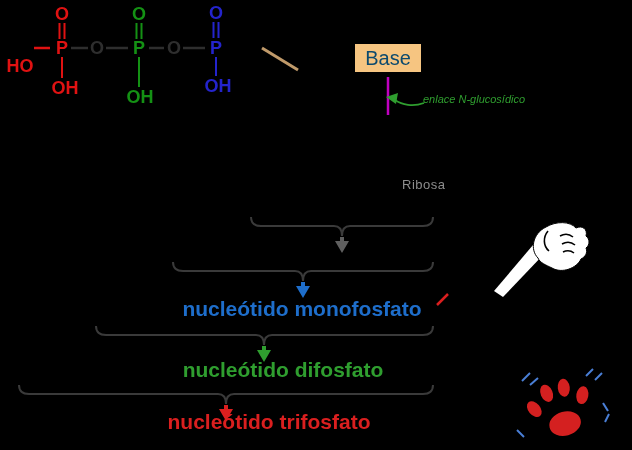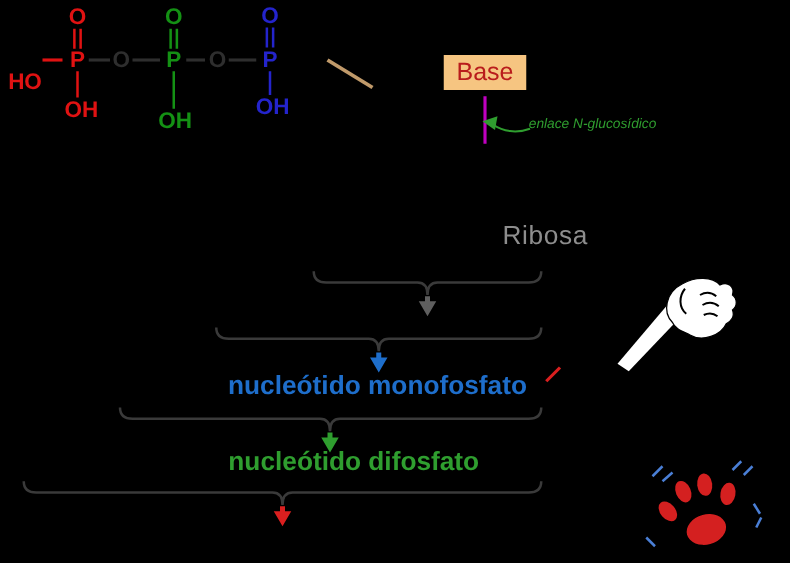--- a/index.html
+++ b/index.html
@@ -7,21 +7,21 @@
           font-family:"Liberation Sans",sans-serif;}
   svg.overlay{position:absolute;left:0;top:0;}
   .atom{position:absolute;transform:translate(-50%,-50%);
         font-weight:bold;font-size:18px;white-space:nowrap;}
   .grouplabel{position:absolute;transform:translateX(-50%);
               font-size:21px;font-weight:bold;white-space:nowrap;}
   .base-box{position:absolute;left:355px;top:44px;width:66px;height:28px;
             display:flex;align-items:center;justify-content:center;
             font-size:20px;}
   .annotation{position:absolute;left:423px;top:93px;font-size:11px;white-space:nowrap;}
-  .ribosa{position:absolute;left:402px;top:177px;font-size:21px;letter-spacing:.5px;}
+  .ribosa{position:absolute;left:402px;top:177px;font-size:13px;letter-spacing:.5px;}
 </style>
 </head>
 <body>
 
 <div class="canvas" style="background: rgb(0, 0, 0);">
 
   <svg class="overlay" width="632" height="450" viewBox="0 0 632 450">
 
     <g>
       <line x1="34" y1="48" x2="50" y2="48" stroke-width="2.5" stroke="#e01212"></line>
@@ -105,25 +105,26 @@
   <span class="atom" style="left: 216px; top: 48px; color: rgb(36, 36, 204);">P</span>
 
   <span class="atom" style="left: 62px; top: 14px; color: rgb(224, 18, 18);">O</span>
   <span class="atom" style="left: 139px; top: 14px; color: rgb(20, 145, 20);">O</span>
   <span class="atom" style="left: 216px; top: 13px; color: rgb(36, 36, 204);">O</span>
 
   <span class="atom" style="left: 65px; top: 88px; color: rgb(224, 18, 18);">OH</span>
   <span class="atom" style="left: 140px; top: 97px; color: rgb(20, 145, 20);">OH</span>
   <span class="atom" style="left: 218px; top: 86px; color: rgb(36, 36, 204);">OH</span>
 
-  <div class="base-box" style="color: #b91c1c; background: rgb(246, 197, 129);">
+  <div class="base-box" style="color: #0c4a6e; background: rgb(246, 197, 129);">
     <span>Base</span>
   </div>
 
   <span class="annotation" style="color: rgb(47, 158, 47); font-style: italic;">enlace N-glucosídico</span>
 
   <span class="ribosa" style="color: rgb(141, 141, 141);">Ribosa</span>
 
   <span class="grouplabel" style="left: 342px; top: 246px; color: rgb(0, 0, 0);">nucleósido</span>
   <span class="grouplabel" style="left: 283px; top: 358px; color: rgb(47, 158, 47);">nucleótido difosfato</span>
   <span class="grouplabel" style="left: 302px; top: 297px; color: rgb(30, 110, 203);">nucleótido monofosfato</span>
+  <span class="grouplabel" style="left: 269px; top: 410px; color: rgb(218, 31, 31);">nucleótido trifosfato</span>
 
 </div>
 
 </body></html>

